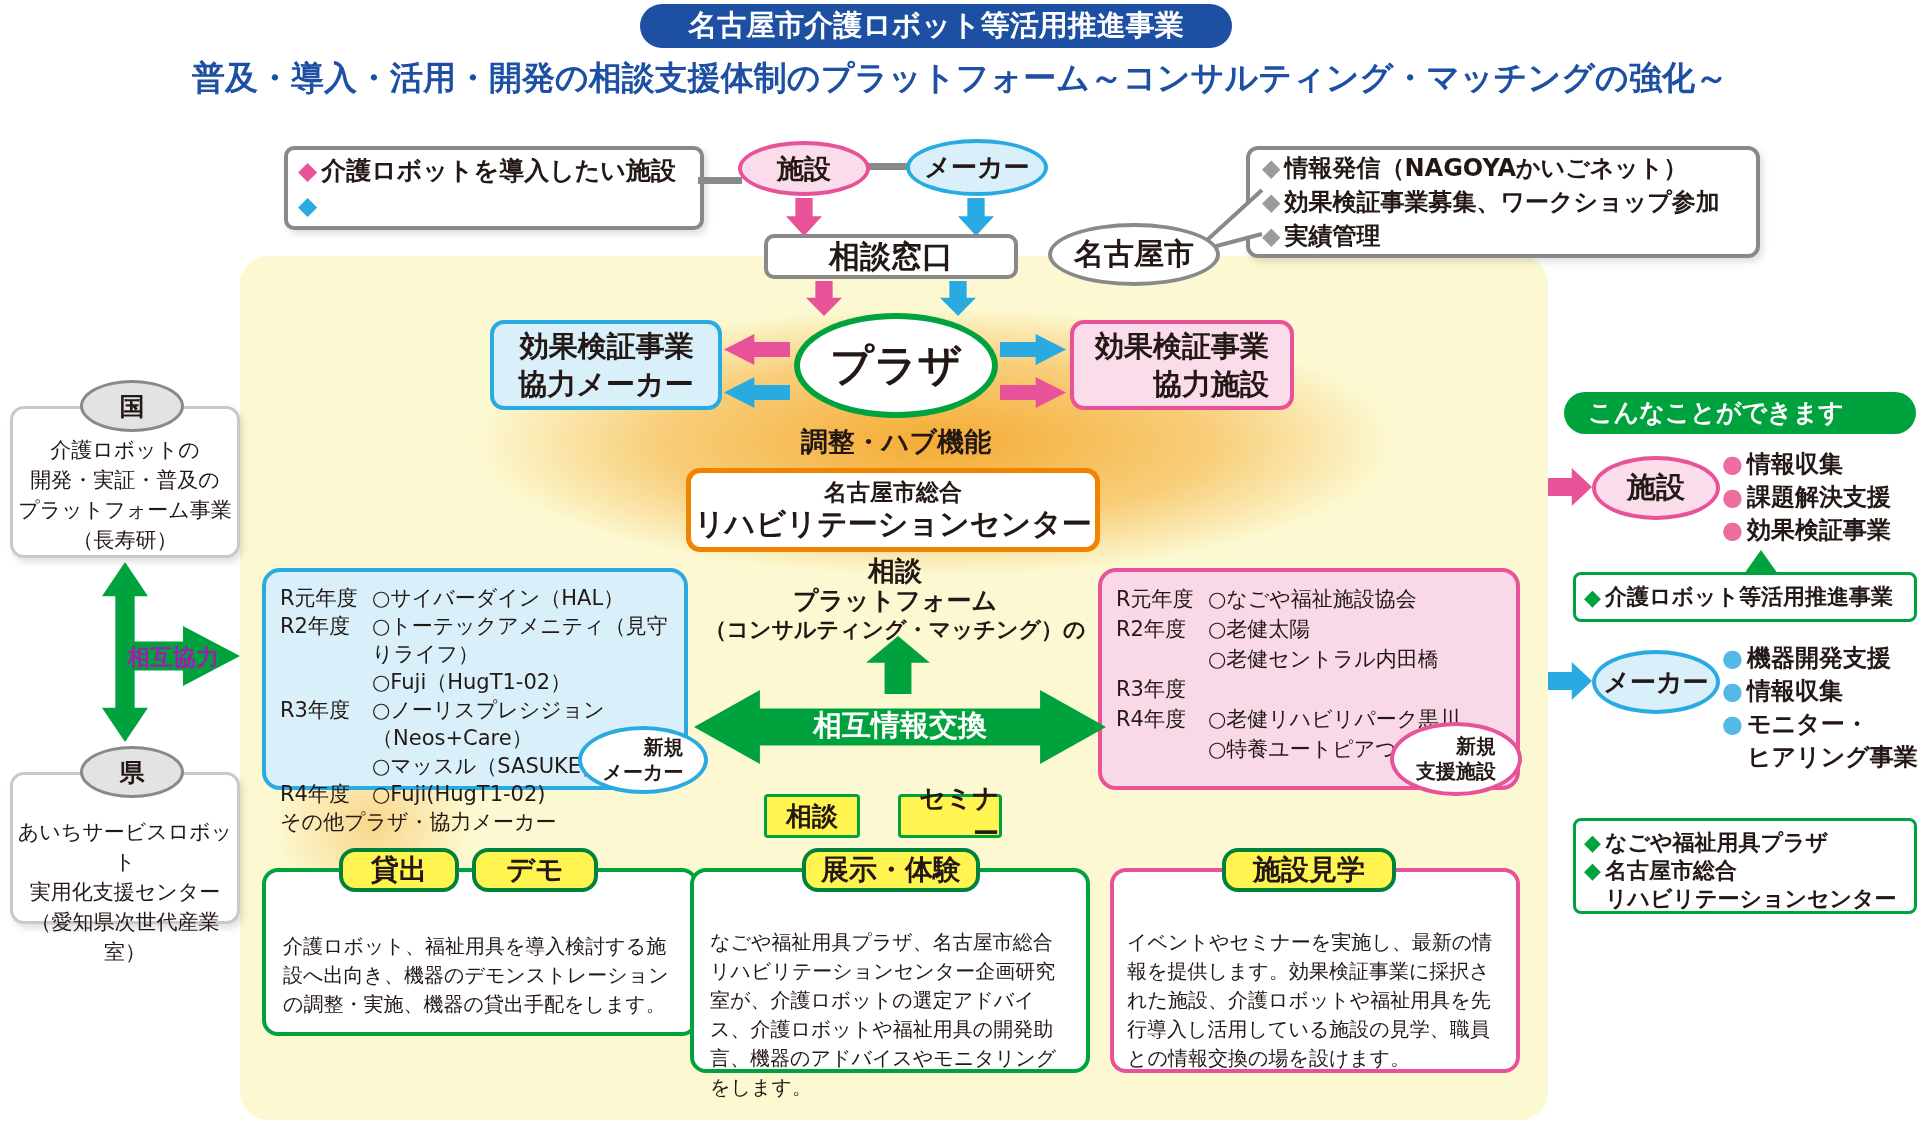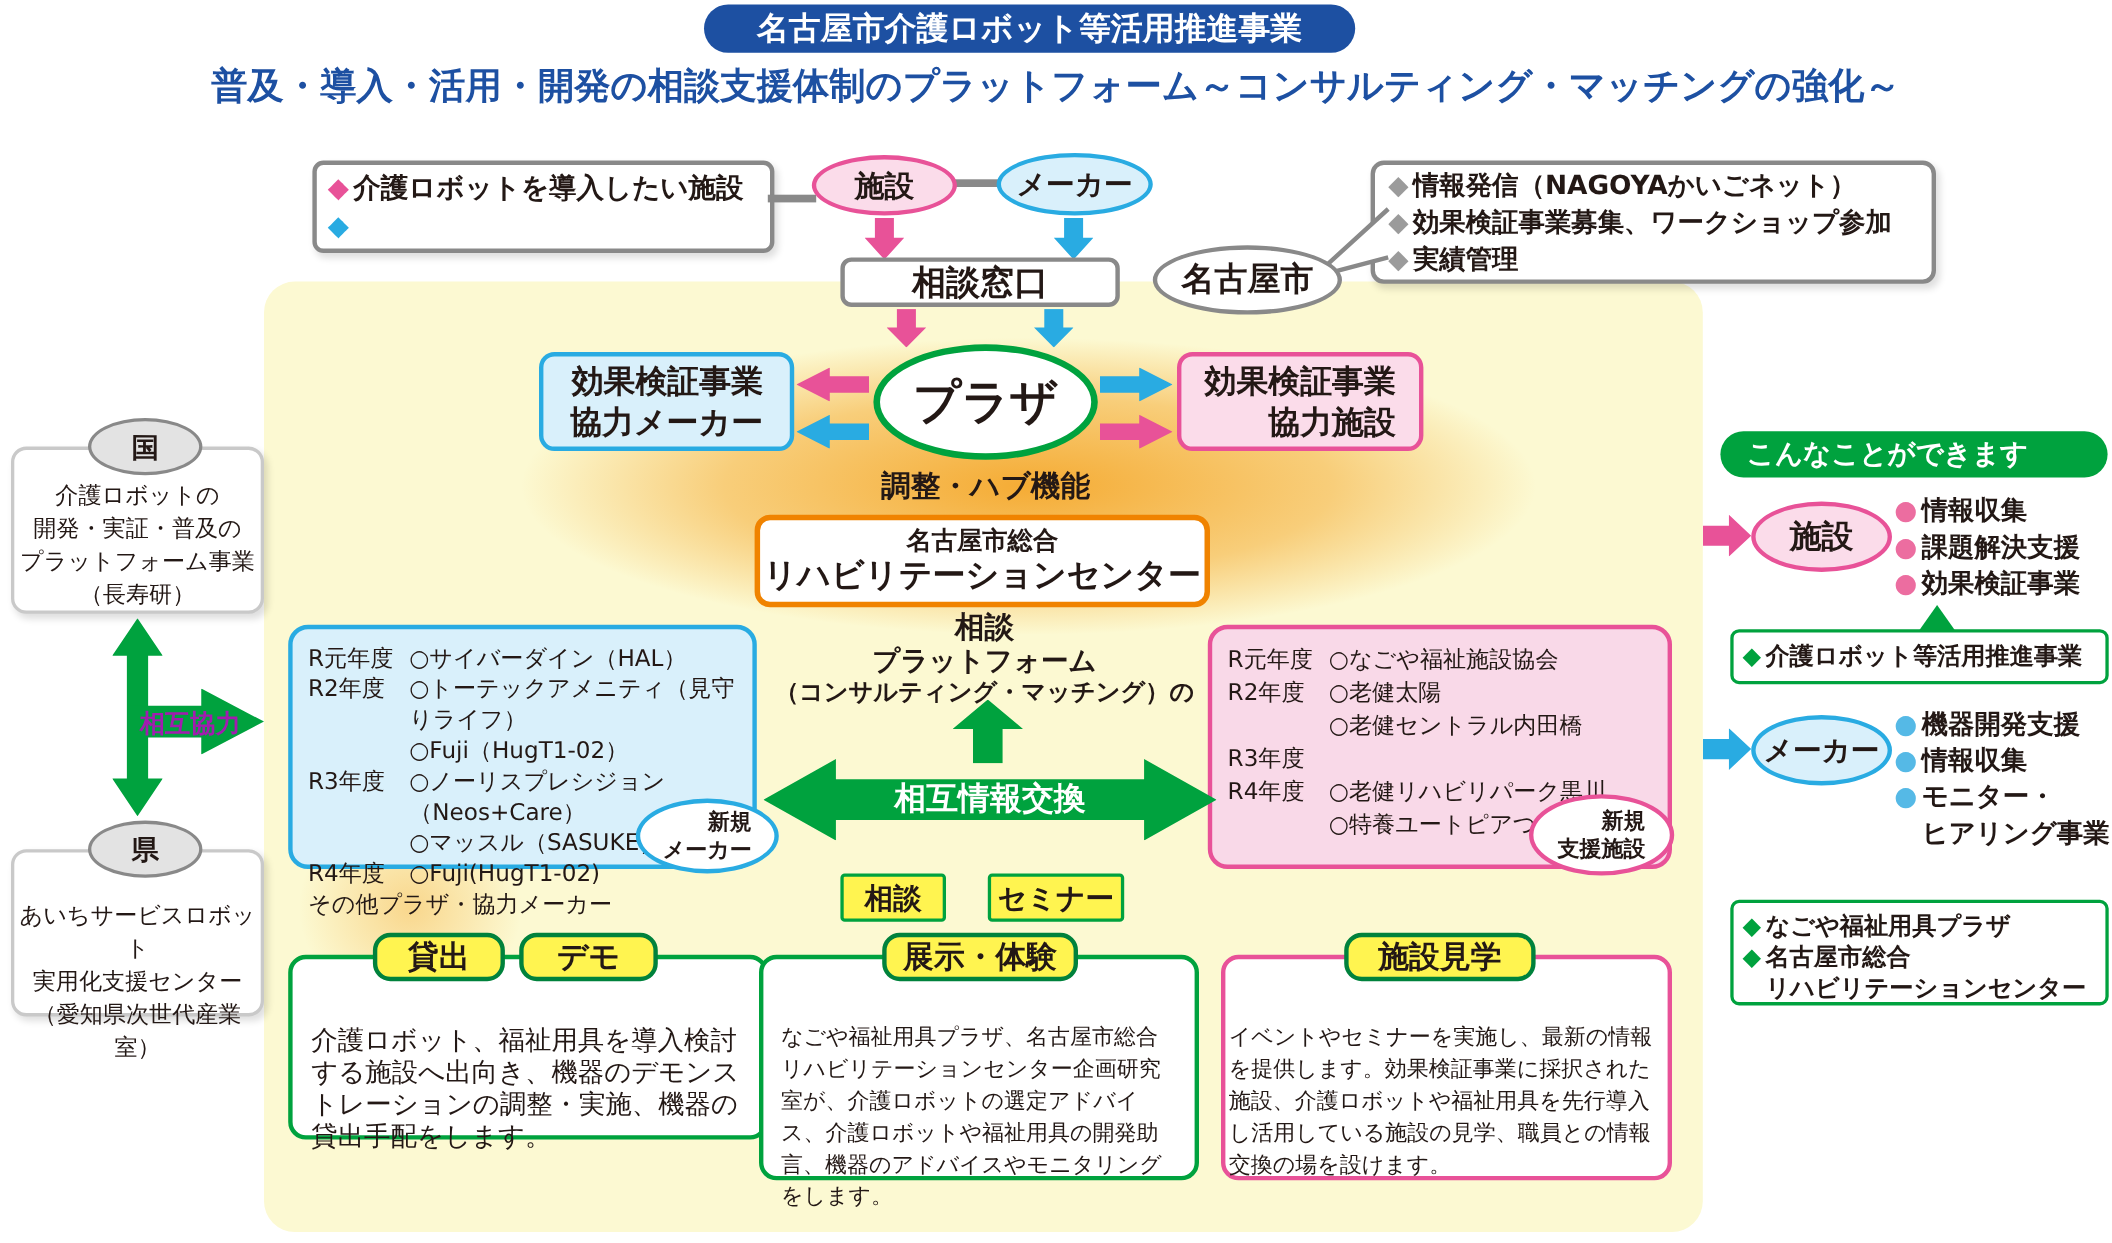--- a/index.html
+++ b/index.html
@@ -159,30 +159,30 @@
       </div>
   </div>
   <div class="abs ellipse ctr b pre" style="left:1390px;top:722px;width:132px;height:74px;background:#fff;border:4px solid #e85298;font-size:20px;line-height:25px;z-index:3;">新規
 支援施設</div>
 
   <div class="ar ar-up green" style="left:866px;top:636px;width:64px;height:58px;"></div>
   <div class="ar ar-h2 green" style="left:694px;top:690px;width:412px;height:74px;"></div>
   <div class="abs ctr b" style="left:694px;top:704px;width:412px;height:44px;color:#fff;font-size:29px;">相互情報交換</div>
 
   <div class="abs ctr b" style="left:764px;top:794px;width:96px;height:44px;background:#fff450;border:3px solid #00a23e;border-radius:4px;font-size:26px;">相談</div>
-  <div class="abs ctr b" style="left:898px;top:794px;width:124px;height:44px;background:#fff450;border:3px solid #00a23e;border-radius:4px;font-size:26px;">セミナー</div>
-
-  <div class="abs" style="left:262px;top:868px;width:436px;height:168px;background:#fff;border:4px solid #00a23e;border-radius:16px;padding:60px 17px 0;font-size:24px;line-height:29px;">介護ロボット、福祉用具を導入検討する施設へ出向き、機器のデモンストレーションの調整・実施、機器の貸出手配をします。</div>
+  <div class="abs ctr b" style="left:898px;top:794px;width:104px;height:44px;background:#fff450;border:3px solid #00a23e;border-radius:4px;font-size:26px;">セミナー</div>
+
+  <div class="abs" style="left:262px;top:868px;width:436px;height:168px;background:#fff;border:4px solid #00a23e;border-radius:16px;padding:60px 17px 0;font-size:20px;line-height:29px;">介護ロボット、福祉用具を導入検討する施設へ出向き、機器のデモンストレーションの調整・実施、機器の貸出手配をします。</div>
   <div class="abs ctr lbl-yel" style="left:339px;top:848px;width:120px;height:44px;font-size:28px;z-index:3;">貸出</div>
   <div class="abs ctr lbl-yel" style="left:472px;top:848px;width:126px;height:44px;font-size:28px;z-index:3;">デモ</div>
 
   <div class="abs" style="left:690px;top:868px;width:400px;height:205px;background:#fff;border:4px solid #00a23e;border-radius:16px;padding:56px 16px 0;font-size:20px;line-height:29px;">なごや福祉用具プラザ、名古屋市総合リハビリテーションセンター企画研究室が、介護ロボットの選定アドバイス、介護ロボットや福祉用具の開発助言、機器のアドバイスやモニタリングをします。</div>
   <div class="abs ctr lbl-yel" style="left:802px;top:848px;width:178px;height:44px;font-size:28px;z-index:3;">展示・体験</div>
 
-  <div class="abs" style="left:1110px;top:868px;width:410px;height:205px;background:#fff;border:4px solid #e85298;border-radius:16px;padding:56px 3px 0;font-size:20px;line-height:29px;">イベントやセミナーを実施し、最新の情報を提供します。効果検証事業に採択された施設、介護ロボットや福祉用具を先行導入し活用している施設の見学、職員との情報交換の場を設けます。</div>
+  <div class="abs" style="left:1110px;top:868px;width:410px;height:205px;background:#fff;border:4px solid #e85298;border-radius:16px;padding:56px 13px 0;font-size:20px;line-height:29px;">イベントやセミナーを実施し、最新の情報を提供します。効果検証事業に採択された施設、介護ロボットや福祉用具を先行導入し活用している施設の見学、職員との情報交換の場を設けます。</div>
   <div class="abs ctr lbl-yel" style="left:1222px;top:848px;width:174px;height:44px;font-size:28px;z-index:3;">施設見学</div>
 
   <div class="abs b" style="left:1564px;top:392px;width:352px;height:42px;background:#00a23e;border-radius:21px;color:#fff;font-size:25px;line-height:42px;padding-left:24px;">こんなことができます</div>
 
   <div class="ar ar-right pink" style="left:1548px;top:468px;width:44px;height:38px;"></div>
   <div class="abs ellipse ctr b" style="left:1592px;top:456px;width:128px;height:64px;background:#fbdcea;border:4px solid #e85298;font-size:29px;">施設</div>
   <div class="abs" style="left:1722px;top:448px;">
     <div class="row b" style="font-size:24px;line-height:33px;">
       <span class="dia" style="color:#ec6da0;">●</span>
       <span>情報収集</span>

